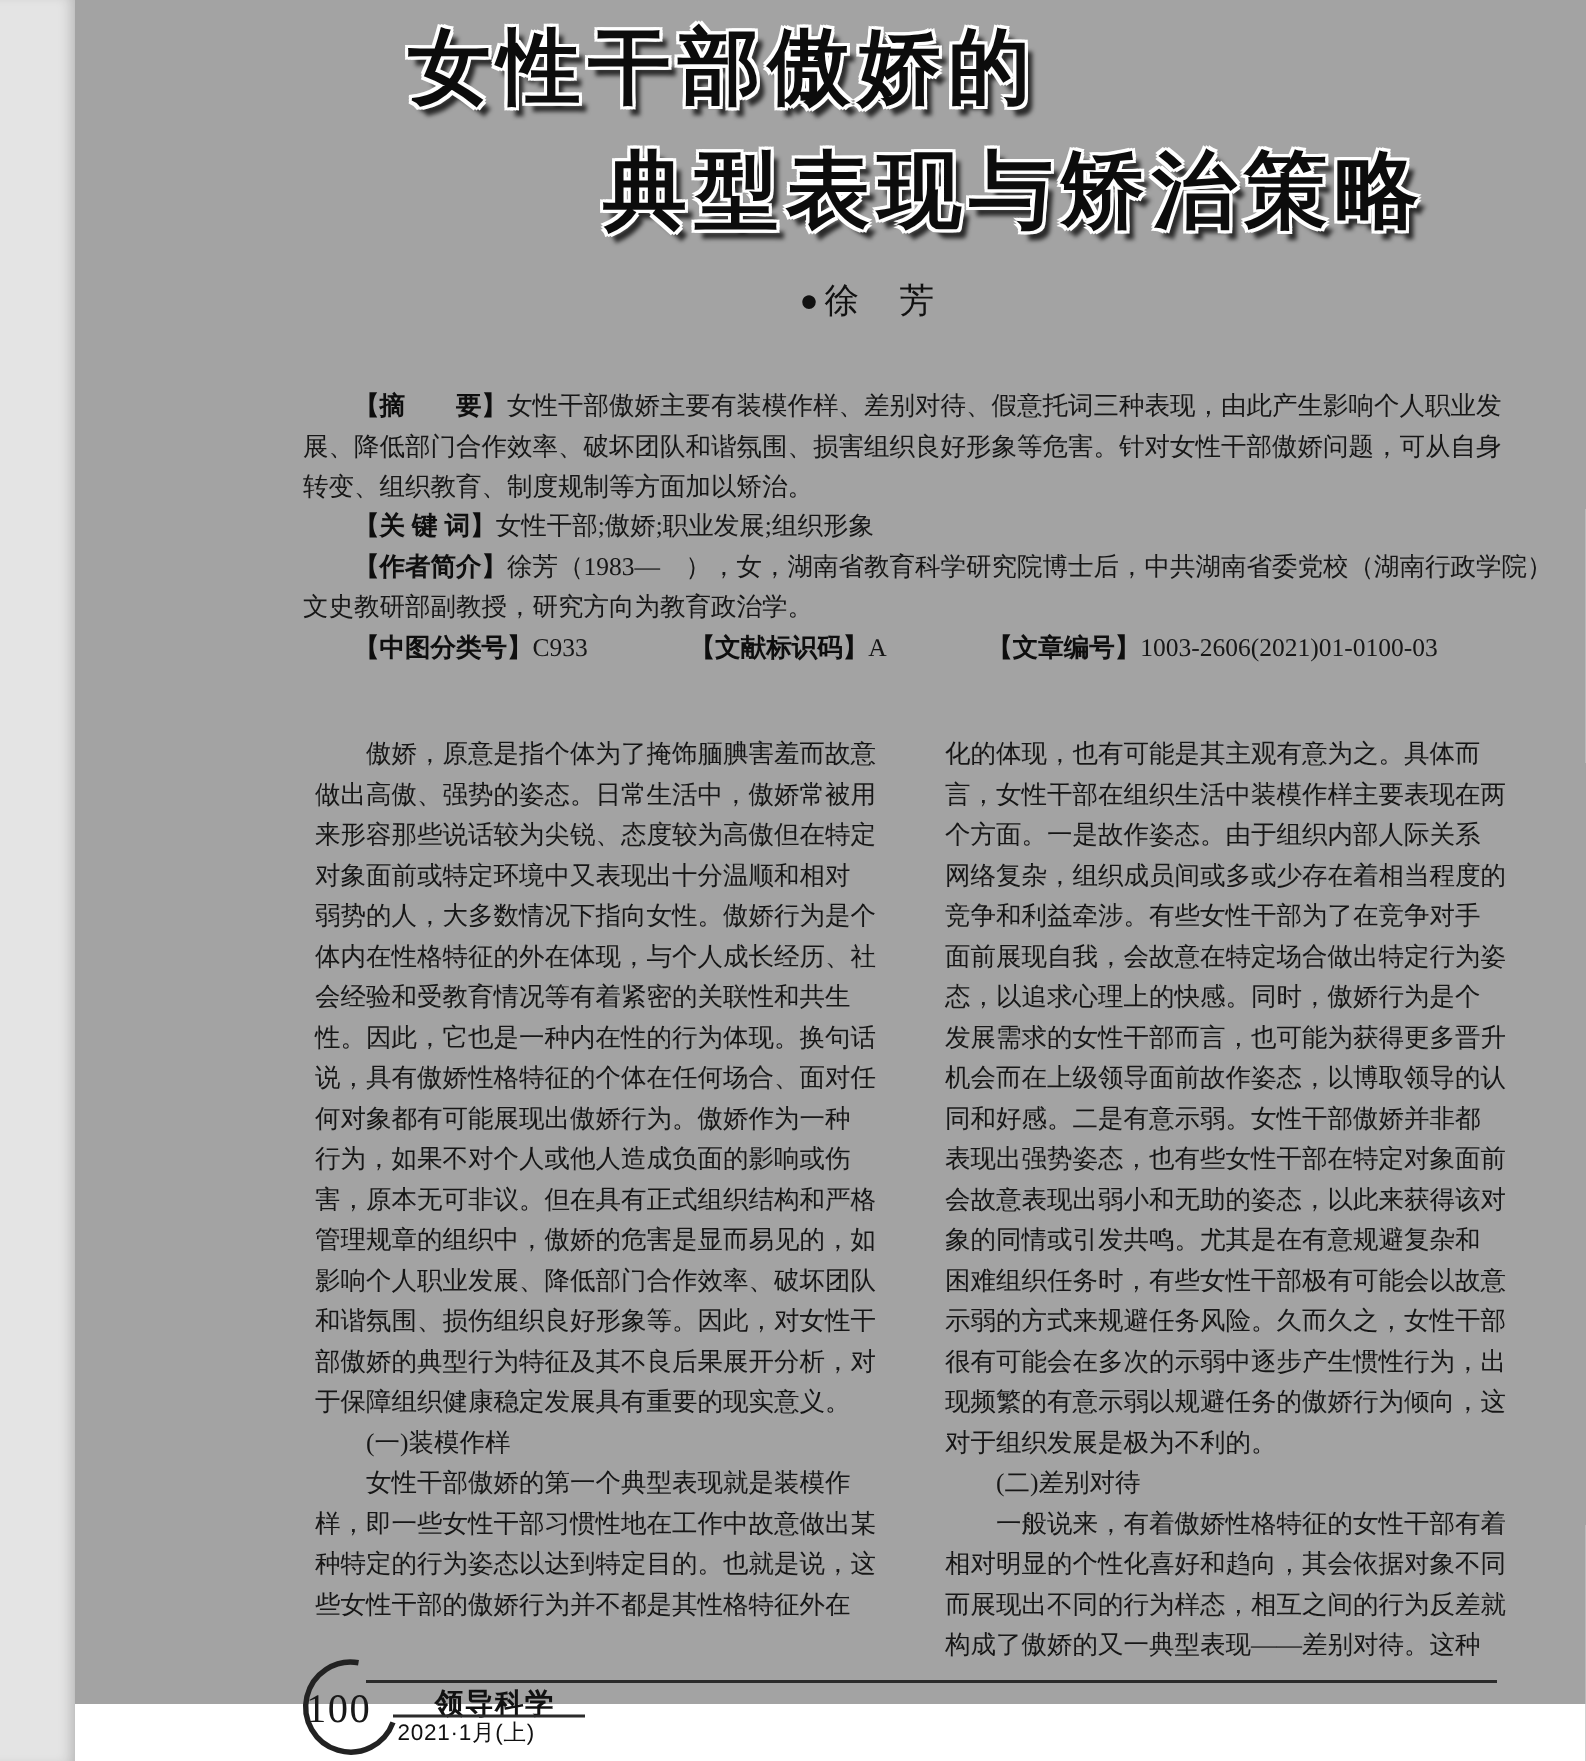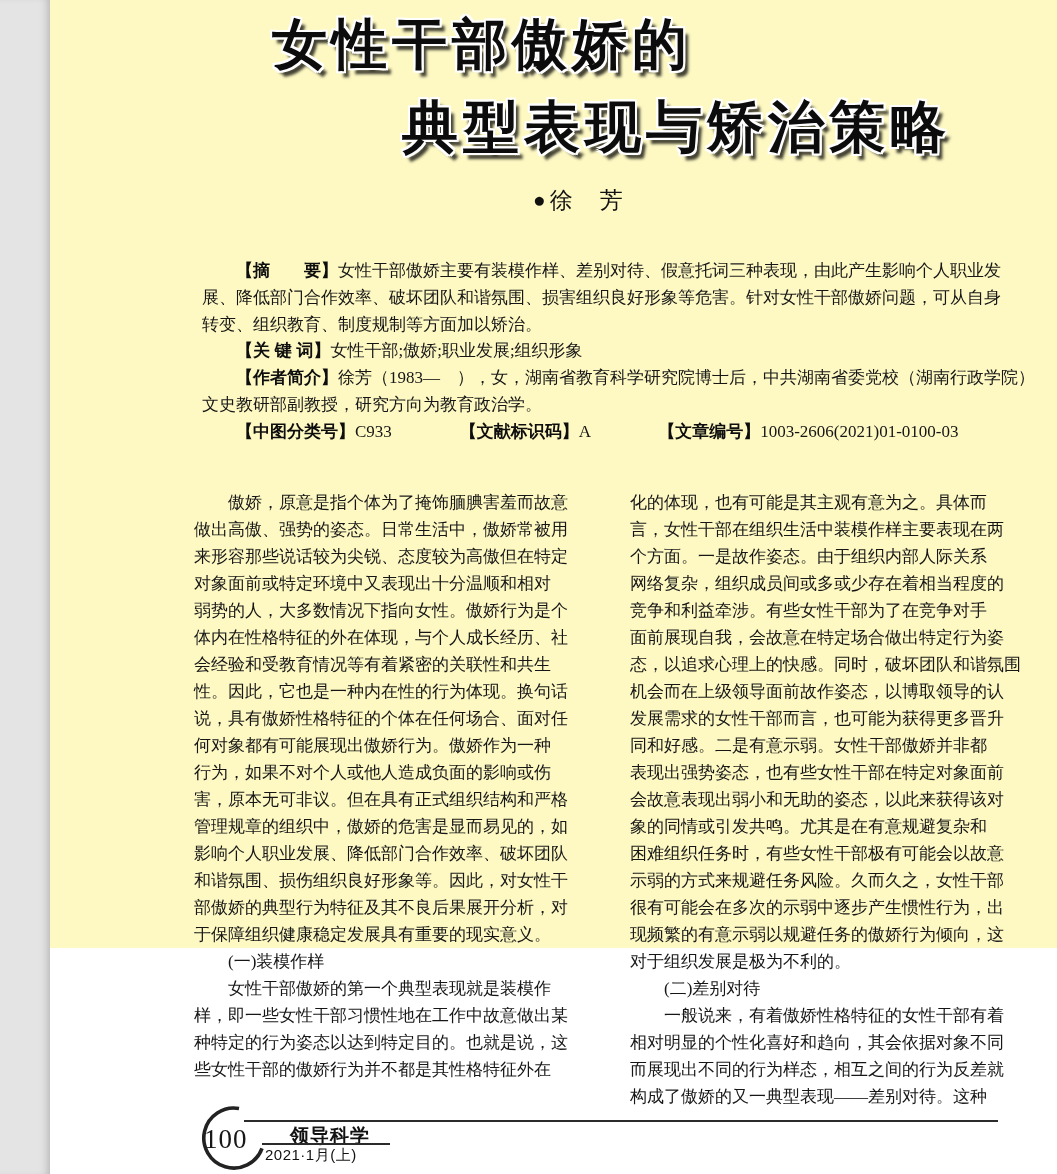--- a/index.html
+++ b/index.html
@@ -7,21 +7,21 @@
     width:1057px;height:1174px;position:relative;overflow:hidden;
     background:#ffffff;
     font-family:"Liberation Serif", serif;
     color:#1a1a1a;
   }
   .gutter{
     position:absolute;left:0;top:0;width:50px;height:1174px;
     background:#e4e4e4;
     box-shadow:inset -7px 0 9px -5px rgba(0,0,0,0.22);
   }
-  .page{position:absolute;left:50px;top:0;width:1007px;height:948px;background:#fef9c3;}
+  .page{position:absolute;left:50px;top:0;width:1007px;height:1136px;background:#a3a3a3;}
 
   
   .title{
     position:absolute;white-space:nowrap;
     font-family:"Liberation Serif", serif;font-weight:bold;color:#0c0c0c;
     text-shadow:
       -2px -2px 0 #fff, 2px -2px 0 #fff, -2px 2px 0 #fff, 2px 2px 0 #fff,
       0 -2px 0 #fff, 0 2px 0 #fff, -2px 0 0 #fff, 2px 0 0 #fff,
       5px 6px 3px rgba(0,0,0,0.75);
   }
@@ -39,21 +39,21 @@
   .front-matter .line{
     font-size:17px;line-height:26.8px;white-space:nowrap;color:#161616;
   }
   .front-matter .lbl{
     font-family:"Liberation Sans", sans-serif;font-weight:bold;color:#0e0e0e;
   }
   .line.ind{padding-left:34px;}
 
   
   .bodycol{position:absolute;top:489px;}
-  .col-left{left:144px;width:366px;}
+  .col-left{left:160px;width:366px;}
   .col-right{left:580px;width:382px;}
   .bodycol .line{font-size:17px;line-height:27px;white-space:nowrap;color:#161616;}
   .bodycol .line.h{
     font-family:"Liberation Sans", sans-serif;font-weight:bold;color:#0d0d0d;
   }
 
   
   .footer-arc{position:absolute;left:146px;top:1100px;}
   .page-num{
     position:absolute;left:154px;top:1124px;width:60px;text-align:left;
@@ -122,23 +122,23 @@
       <div class="line">些女性干部的傲娇行为并不都是其性格特征外在</div>
     </section>
 
   <section class="bodycol col-right">
       <div class="line">化的体现，也有可能是其主观有意为之。具体而</div>
       <div class="line">言，女性干部在组织生活中装模作样主要表现在两</div>
       <div class="line">个方面。一是故作姿态。由于组织内部人际关系</div>
       <div class="line">网络复杂，组织成员间或多或少存在着相当程度的</div>
       <div class="line">竞争和利益牵涉。有些女性干部为了在竞争对手</div>
       <div class="line">面前展现自我，会故意在特定场合做出特定行为姿</div>
-      <div class="line">态，以追求心理上的快感。同时，破坏团队和谐氛围</div>
+      <div class="line">态，以追求心理上的快感。同时，傲娇行为是个</div>
+      <div class="line">发展需求的女性干部而言，也可能为获得更多晋升</div>
       <div class="line">机会而在上级领导面前故作姿态，以博取领导的认</div>
-      <div class="line">发展需求的女性干部而言，也可能为获得更多晋升</div>
       <div class="line">同和好感。二是有意示弱。女性干部傲娇并非都</div>
       <div class="line">表现出强势姿态，也有些女性干部在特定对象面前</div>
       <div class="line">会故意表现出弱小和无助的姿态，以此来获得该对</div>
       <div class="line">象的同情或引发共鸣。尤其是在有意规避复杂和</div>
       <div class="line">困难组织任务时，有些女性干部极有可能会以故意</div>
       <div class="line">示弱的方式来规避任务风险。久而久之，女性干部</div>
       <div class="line">很有可能会在多次的示弱中逐步产生惯性行为，出</div>
       <div class="line">现频繁的有意示弱以规避任务的傲娇行为倾向，这</div>
       <div class="line">对于组织发展是极为不利的。</div>
       <div class="line ind">(二)差别对待</div>

